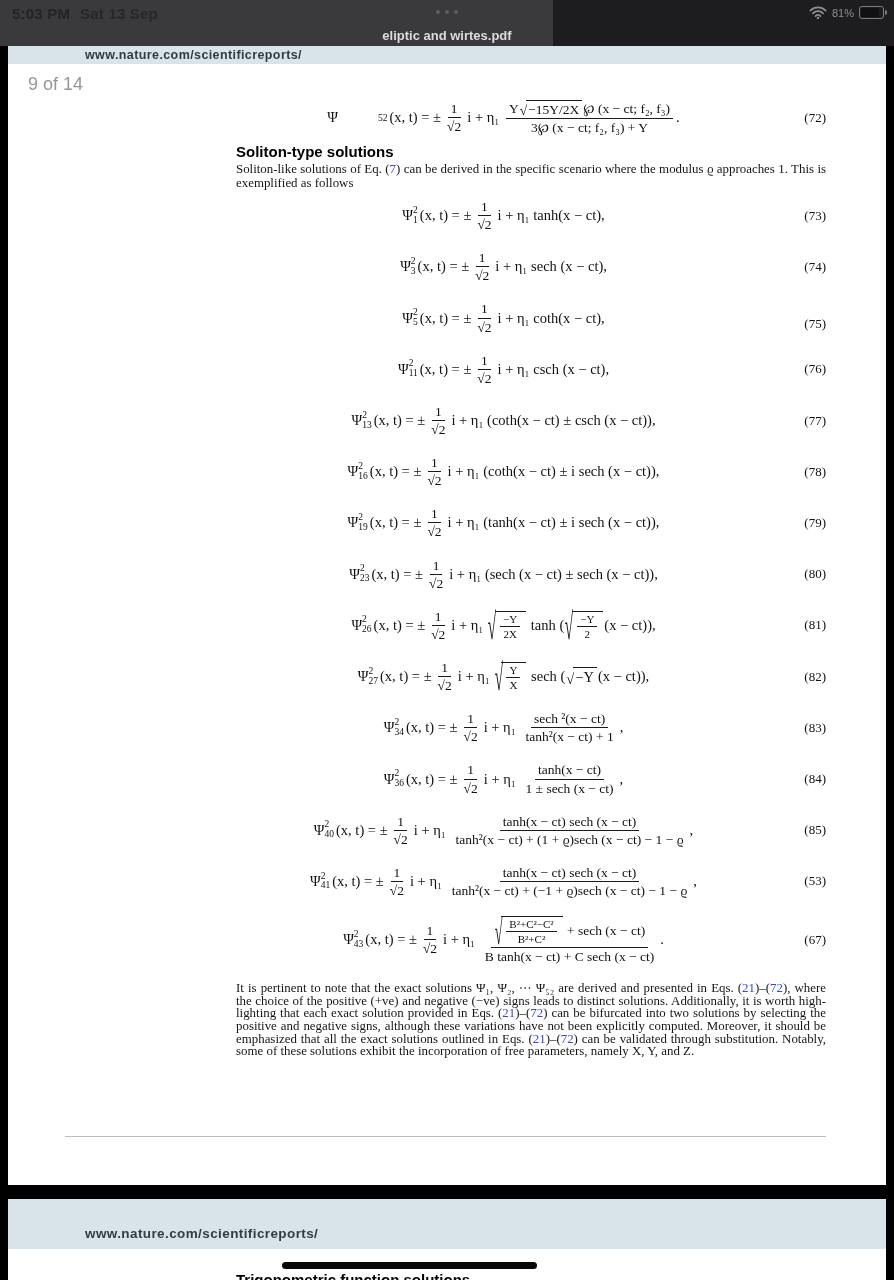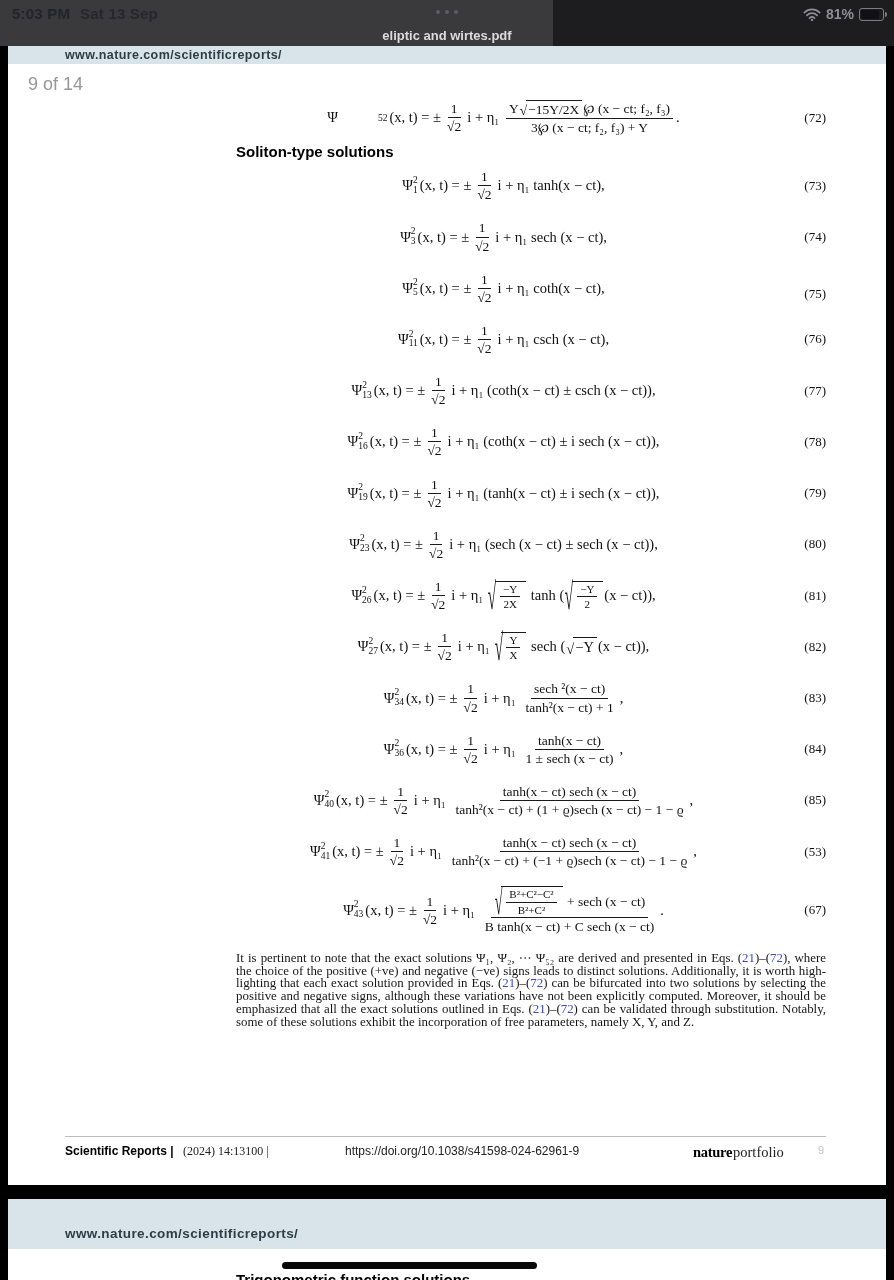--- a/index.html
+++ b/index.html
@@ -7,29 +7,29 @@
           font-family:"Liberation Sans",sans-serif;}
   
   .topbar{position:absolute;left:0;top:0;width:894px;height:46px;background:#3a3a3c;}
   .topbar-right-bg{position:absolute;left:553px;top:0;width:341px;height:46px;background:#1d1d1f;}
   .status-left{position:absolute;left:12px;top:5px;font-size:15px;font-weight:700;color:#232427;letter-spacing:.2px;}
   .status-left .date{font-weight:600;margin-left:10px;color:#26272a;}
   .dots{position:absolute;left:0;right:0;top:10px;display:flex;justify-content:center;gap:5px;}
   .dots i{width:4px;height:4px;border-radius:50%;background:#5d5d61;display:block;}
   .doc-title{position:absolute;left:0;right:0;top:28px;text-align:center;font-size:13px;font-weight:600;color:#dcdcde;}
   .status-right{position:absolute;right:10px;top:6px;display:flex;align-items:center;gap:5px;color:#8e8e93;
-                font-size:14px;font-weight:700;}
+                font-size:11px;font-weight:400;}
   .batt{position:relative;width:23px;height:11px;border:1px solid #7c7c80;border-radius:3px;}
   .batt .fill{position:absolute;left:1px;top:1px;bottom:1px;width:80%;background:#111114;border-radius:1.5px;}
   .batt .nub{position:absolute;right:-4px;top:3px;width:2.5px;height:5px;background:#7c7c80;border-radius:0 2px 2px 0;}
   
   .page{position:absolute;left:8px;width:878px;background:#fff;overflow:hidden;}
   .page1{top:46px;height:1139px;}
   .page2{top:1199px;height:81px;}
-  .band{background:#d8e4e9;display:flex;align-items:center;padding-left:57px;
+  .band{background:#d8e4e9;display:flex;align-items:center;padding-left:77px;
         font-size:12.5px;font-weight:700;color:#2f3e46;letter-spacing:.4px;}
   .page1 .band{height:18px;}
   .page2 .band{height:42px;align-items:flex-end;padding-bottom:8px;font-size:13.5px;}
   .pageind{position:absolute;left:20px;top:28px;font-size:18px;color:#97979b;}
   .col{position:absolute;left:228px;top:54px;width:590px;color:#141414;}
   h2.sec{margin:8px 0 3px 0;font-size:15px;font-weight:700;color:#000;font-family:"Liberation Sans",sans-serif;}
   .body-text{margin:0;font-family:"Liberation Serif",serif;font-size:12.9px;line-height:13.4px;
              text-align:justify;color:#161616;}
   .closing{margin-top:9px;line-height:12.7px;}
   .plink{color:#3b4bc8;}
@@ -106,20 +106,21 @@
     <div class="pageind">9 of 14</div>
 
     <div class="col">
       <div id="eq-first" class="eqs">
           <div class="eqrow">
             <span class="eqbody" style="display: flex;"><span class="t">Ψ</span><span class="subonly">52</span><span class="t">(x, t) = ±</span><span class="frac"><span class="fnum"><span class="t">1</span></span><span class="fden"><span class="t">√2</span></span></span><span class="t">i + η₁ </span><span class="frac"><span class="fnum"><span class="t">Y</span><span class="sqrt"><span class="rad">√</span><span class="sqbody"><span class="t">−15Y/2X</span></span></span><span class="t">℘ (x − ct; f₂, f₃)</span></span><span class="fden"><span class="t">3℘ (x − ct; f₂, f₃) + Y</span></span></span><span class="t">.</span></span>
             <span class="eqlabel" style="display: inline-block;">(72)</span>
           </div>
         </div>
       <h2 class="sec">Soliton-type solutions</h2>
+      <p class="body-text"><span>Soliton-like solutions of Eq. (</span><span class="plink">7</span><span>) can be derived in the specific scenario where the modulus ϱ approaches 1. This is exemplified as follows</span></p>
       <div id="eq-rest" class="eqs" style="margin-top:9px;">
           <div class="eqrow">
             <span class="eqbody" style="display: flex;"><span class="t">Ψ</span><span class="supsub"><span class="ssup">2</span><span class="ssub">1</span></span><span class="t">(x, t) = ±</span><span class="frac"><span class="fnum"><span class="t">1</span></span><span class="fden"><span class="t">√2</span></span></span><span class="t">i + η₁ tanh(x − ct),</span></span>
             <span class="eqlabel" style="display: inline-block;">(73)</span>
           </div>
           <div class="eqrow">
             <span class="eqbody" style="display: flex;"><span class="t">Ψ</span><span class="supsub"><span class="ssup">2</span><span class="ssub">3</span></span><span class="t">(x, t) = ±</span><span class="frac"><span class="fnum"><span class="t">1</span></span><span class="fden"><span class="t">√2</span></span></span><span class="t">i + η₁ sech (x − ct),</span></span>
             <span class="eqlabel" style="display: inline-block;">(74)</span>
           </div>
           <div class="eqrow">
@@ -172,27 +173,20 @@
           </div>
           <div class="eqrow">
             <span class="eqbody" style="display: flex;"><span class="t">Ψ</span><span class="supsub"><span class="ssup">2</span><span class="ssub">43</span></span><span class="t">(x, t) = ±</span><span class="frac"><span class="fnum"><span class="t">1</span></span><span class="fden"><span class="t">√2</span></span></span><span class="t">i + η₁ </span><span class="frac"><span class="fnum"><span class="sqrt sqrt-tall"><span class="rad">√</span><span class="sqbody"><span class="frac"><span class="fnum"><span class="t">B²+C²−C²</span></span><span class="fden"><span class="t">B²+C²</span></span></span></span></span><span class="t"> + sech (x − ct)</span></span><span class="fden"><span class="t">B tanh(x − ct) + C sech (x − ct)</span></span></span><span class="t">.</span></span>
             <span class="eqlabel" style="display: inline-block;">(67)</span>
           </div>
         </div>
       <p class="body-text closing"><span>It is pertinent to note that the exact solutions Ψ₁, Ψ₂,  ⋯ Ψ₅₂ are derived and presented in Eqs. (</span><span class="plink">21</span><span>)–(</span><span class="plink">72</span><span>), where the choice of the positive (+ve) and negative (−ve) signs leads to distinct solutions. Additionally, it is worth high­lighting that each exact solution provided in Eqs. (</span><span class="plink">21</span><span>)–(</span><span class="plink">72</span><span>) can be bifurcated into two solutions by selecting the positive and negative signs, although these variations have not been explicitly computed. Moreover, it should be emphasized that all the exact solutions outlined in Eqs. (</span><span class="plink">21</span><span>)–(</span><span class="plink">72</span><span>) can be validated through substitution. Notably, some of these solutions exhibit the incorporation of free parameters, namely X,  Y, and Z.</span></p>
     </div>
 
     <div class="footrule"></div>
-    <div class="footer">
-      <span class="f-journal">Scientific Reports |</span>
-      <span class="f-issue">(2024) 14:13100 |</span>
-      <span class="f-doi">https://doi.org/10.1038/s41598-024-62961-9</span>
-      <span class="f-brand"><b>nature</b><span class="lite">portfolio</span></span>
-      <span class="f-pagenum">9</span>
-    </div>
   </div>
 
   <div class="page page2">
     <div class="band">
       <span>www.nature.com/scientificreports/</span>
     </div>
     <div class="next-heading">Trigonometric function solutions</div>
   </div>
 
   <div class="home-indicator"></div>

